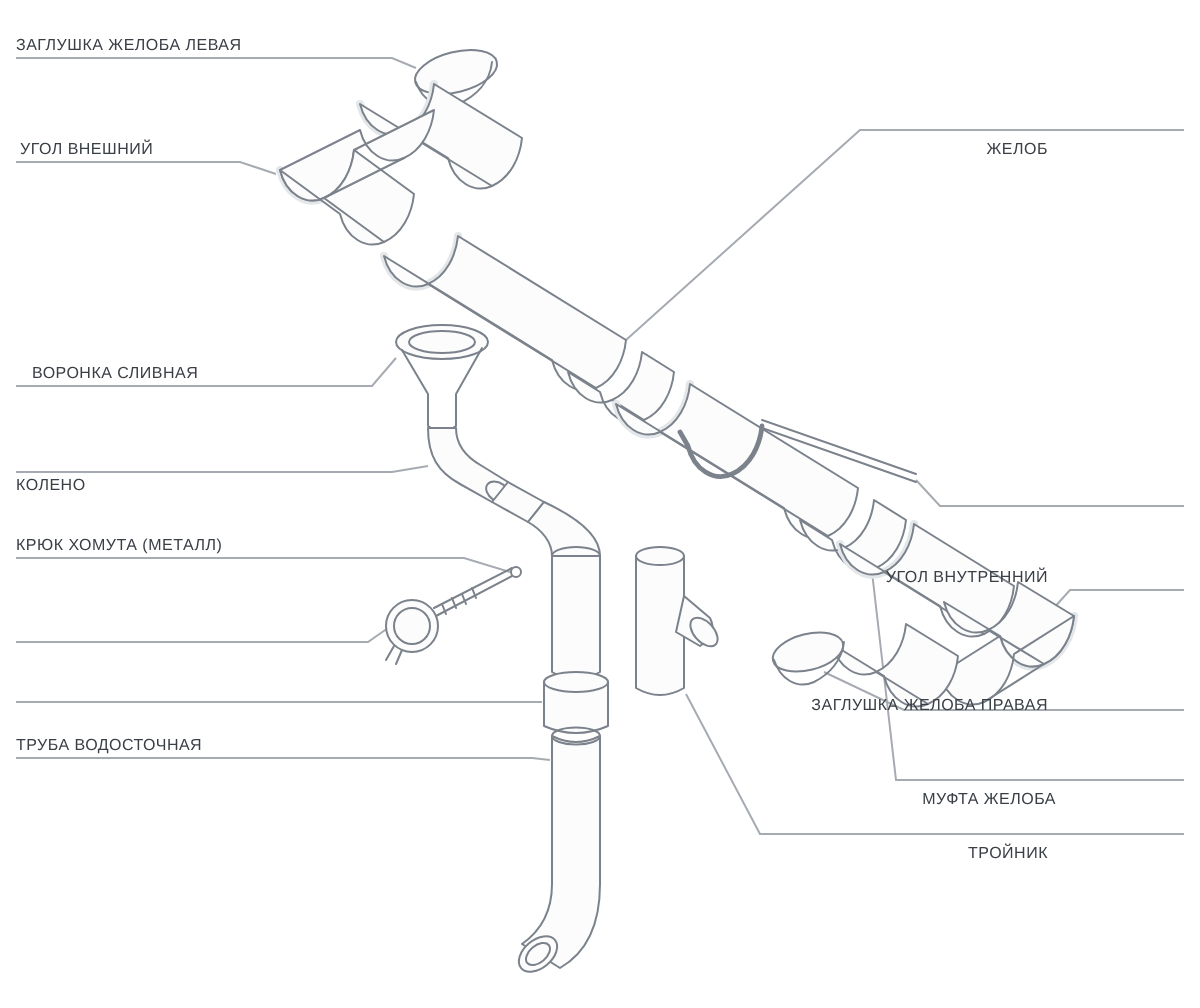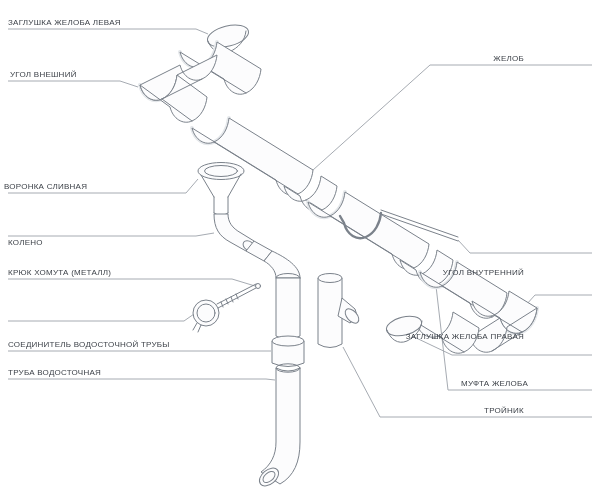--- a/index.html
+++ b/index.html
@@ -13,40 +13,39 @@
   svg.diagram{position:absolute;left:0;top:0;}
   .callout{
     position:absolute;
     font-size:8px;line-height:10px;
     letter-spacing:.25px;
     color:var(--text,#3a3f46);
     white-space:nowrap;
     z-index:2;
     text-transform:uppercase;
   }
-  .callout.right{text-align:left;}
+  .callout.right{text-align:left;margin-top:16px;}
   .callout.wrap{white-space:normal;}
   
   .ol{fill:#fcfcfd;stroke:var(--line,#7b828b);stroke-width:1;stroke-linejoin:round;}
   .ln{fill:none;stroke:var(--line,#7b828b);stroke-width:1;stroke-linecap:round;}
   .ln2{fill:none;stroke:var(--line,#7b828b);stroke-width:2.4;stroke-linecap:round;}
   .shade{fill:none;stroke:#e4e7ea;stroke-width:4;stroke-linecap:round;}
   .leader{fill:none;stroke:var(--leader,#a6abb2);stroke-width:1;}
 </style>
 </head>
 <body>
 
 <div class="stage">
 
   <div class="callout" style="left:8px;top:18px">ЗАГЛУШКА ЖЕЛОБА ЛЕВАЯ</div>
   <div class="callout" style="left:10px;top:70px">УГОЛ ВНЕШНИЙ</div>
-  <div class="callout" style="left:4px;top:182px">ВОРОНКА СЛИВНАЯ</div>
+  <div class="callout" style="left:16px;top:182px">ВОРОНКА СЛИВНАЯ</div>
   <div class="callout" style="left:8px;top:238px">КОЛЕНО</div>
   <div class="callout" style="left:8px;top:268px">КРЮК ХОМУТА (металл)</div>
-  <div class="callout" style="left:8px;top:340px">СОЕДИНИТЕЛЬ ВОДОСТОЧНОЙ ТРУБЫ</div>
   <div class="callout" style="left:8px;top:368px">ТРУБА ВОДОСТОЧНАЯ</div>
 
   <div class="callout right" style="right:8px;top:54px">ЖЕЛОБ</div>
   <div class="callout right" style="right:8px;top:268px">УГОЛ ВНУТРЕННИЙ</div>
   <div class="callout right" style="right:8px;top:332px">ЗАГЛУШКА ЖЕЛОБА ПРАВАЯ</div>
   <div class="callout right" style="right:4px;top:379px">МУФТА ЖЕЛОБА</div>
   <div class="callout right" style="right:8px;top:406px">ТРОЙНИК</div>
 
   <svg class="diagram" width="600" height="504" viewBox="0 0 600 504">
     <defs>

